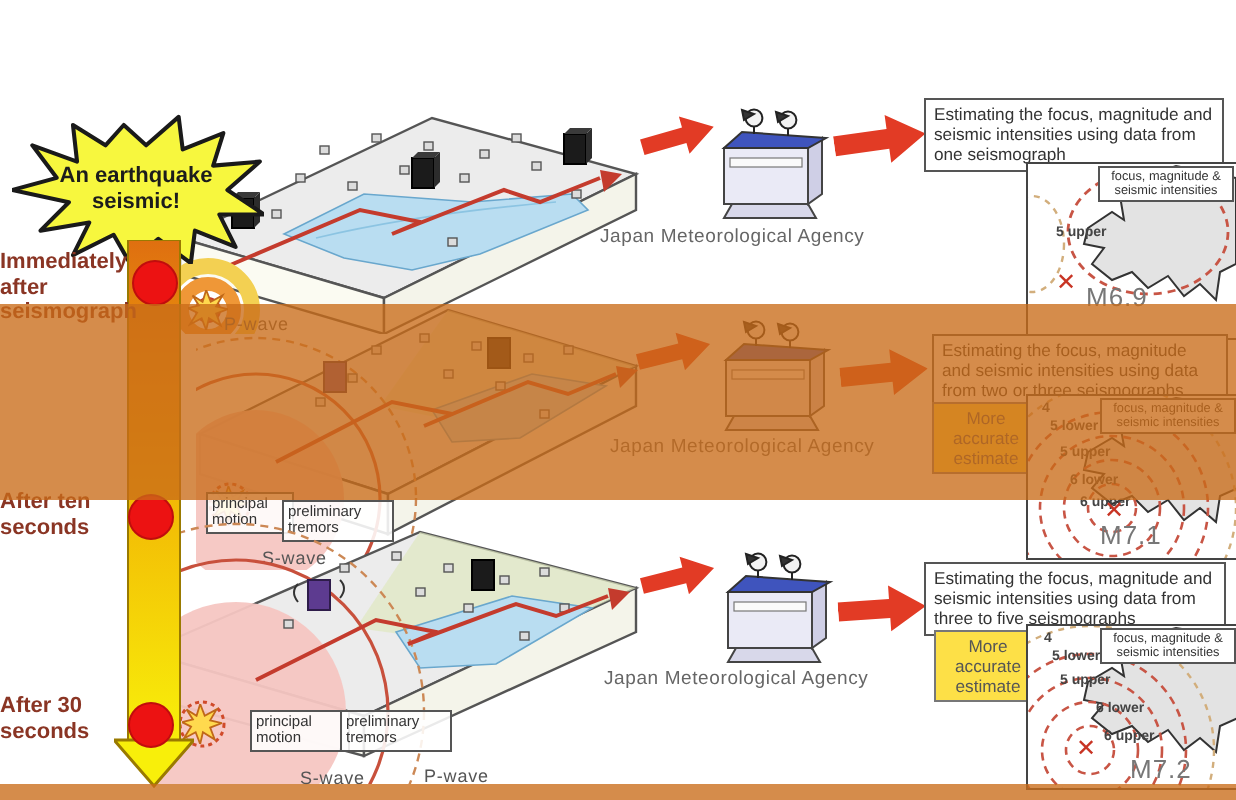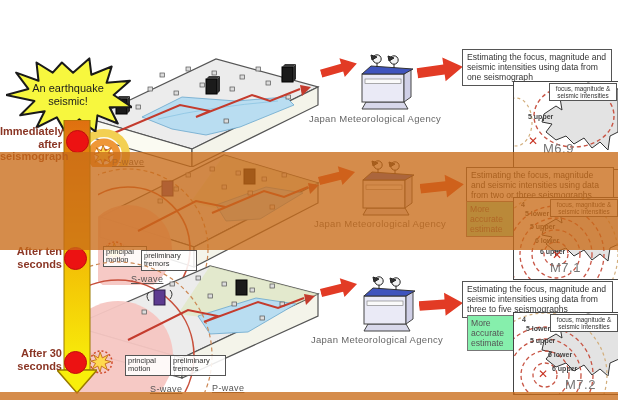--- a/index.html
+++ b/index.html
@@ -1,45 +1,45 @@
 <!DOCTYPE html>
 <html><head>
 <meta charset="utf-8">
 <style>
   html,body{margin:0;padding:0;background:#fff;}
   #stage{position:relative;width:618px;height:400px;background:#ffffff;overflow:hidden;
          font-family:"Liberation Sans","DejaVu Sans",sans-serif;}
   .abs{position:absolute;}
   
-  .stage-label{position:absolute;width:62px;text-align:right;color:#8a3524;font-weight:bold;
+  .stage-label{position:absolute;width:62px;color:#8a3524;font-weight:bold;
                font-size:11px;line-height:12.5px;}
   .tdot{position:absolute;width:21px;height:21px;border-radius:50%;background:#ec1212;
         border:1px solid #c00d0d;}
   
-  .burst-text{position:absolute;text-align:center;color:#1c1c1c;font-weight:normal;
+  .burst-text{position:absolute;text-align:center;color:#1c1c1c;font-weight:bold;
               font-size:11px;line-height:12.5px;}
   
   .estbox{position:absolute;background:#ffffff;border:1.5px solid #555;color:#333;
           font-size:8.6px;line-height:9.8px;padding:3px 4px;}
-  .morebox{position:absolute;background:#86efac;border:1.5px solid #777;color:#555;
-           font-size:8.6px;line-height:10px;padding:2px 3px;text-align:left;}
+  .morebox{position:absolute;background:#fde047;border:1.5px solid #777;color:#555;
+           font-size:8.6px;line-height:10px;padding:2px 3px;text-align:center;}
   
   .mapbox{position:absolute;background:#ffffff;border:1.5px solid #444;overflow:hidden;}
   .mapbox svg{position:absolute;left:0;top:0;width:100%;height:100%;}
   .badge{position:absolute;background:#ffffff;border:1px solid #555;color:#333;
          font-size:6.4px;line-height:7.2px;padding:1px 2px;text-align:center;}
   .maglabel{position:absolute;color:#777;font-size:13px;letter-spacing:0.5px;}
   .intlabel{position:absolute;color:#444;font-size:7px;font-weight:bold;white-space:nowrap;}
   .xmark{position:absolute;color:#c83424;font-size:12px;font-weight:bold;}
-  .agency{position:absolute;width:150px;text-align:center;color:#666;font-size:9.5px;
+  .agency{position:absolute;width:150px;text-align:left;color:#666;font-size:9.5px;
           letter-spacing:0.3px;}
   
   .motionbox{position:absolute;background:rgba(255,255,255,0.88);border:1px solid #555;
              color:#333;font-size:7.5px;line-height:8.4px;padding:1px 2px;}
-  .wave{position:absolute;color:#555;font-size:9px;letter-spacing:0.4px;text-decoration:underline;}
+  .wave{position:absolute;color:#555;font-size:9px;letter-spacing:0.4px;}
   
   #overlay-band{position:absolute;left:0;top:152px;width:618px;height:98px;z-index:10;}
   #bottom-strip{position:absolute;left:0;top:392px;width:618px;height:8px;z-index:10;}
   #title-block{position:absolute;left:0;top:157px;width:618px;z-index:11;text-align:center;
                color:#fff;font-weight:bold;font-size:28px;line-height:38px;
                text-shadow:0 2px 3px rgba(90,45,0,0.35);}
 </style>
 </head>
 <body>
 

